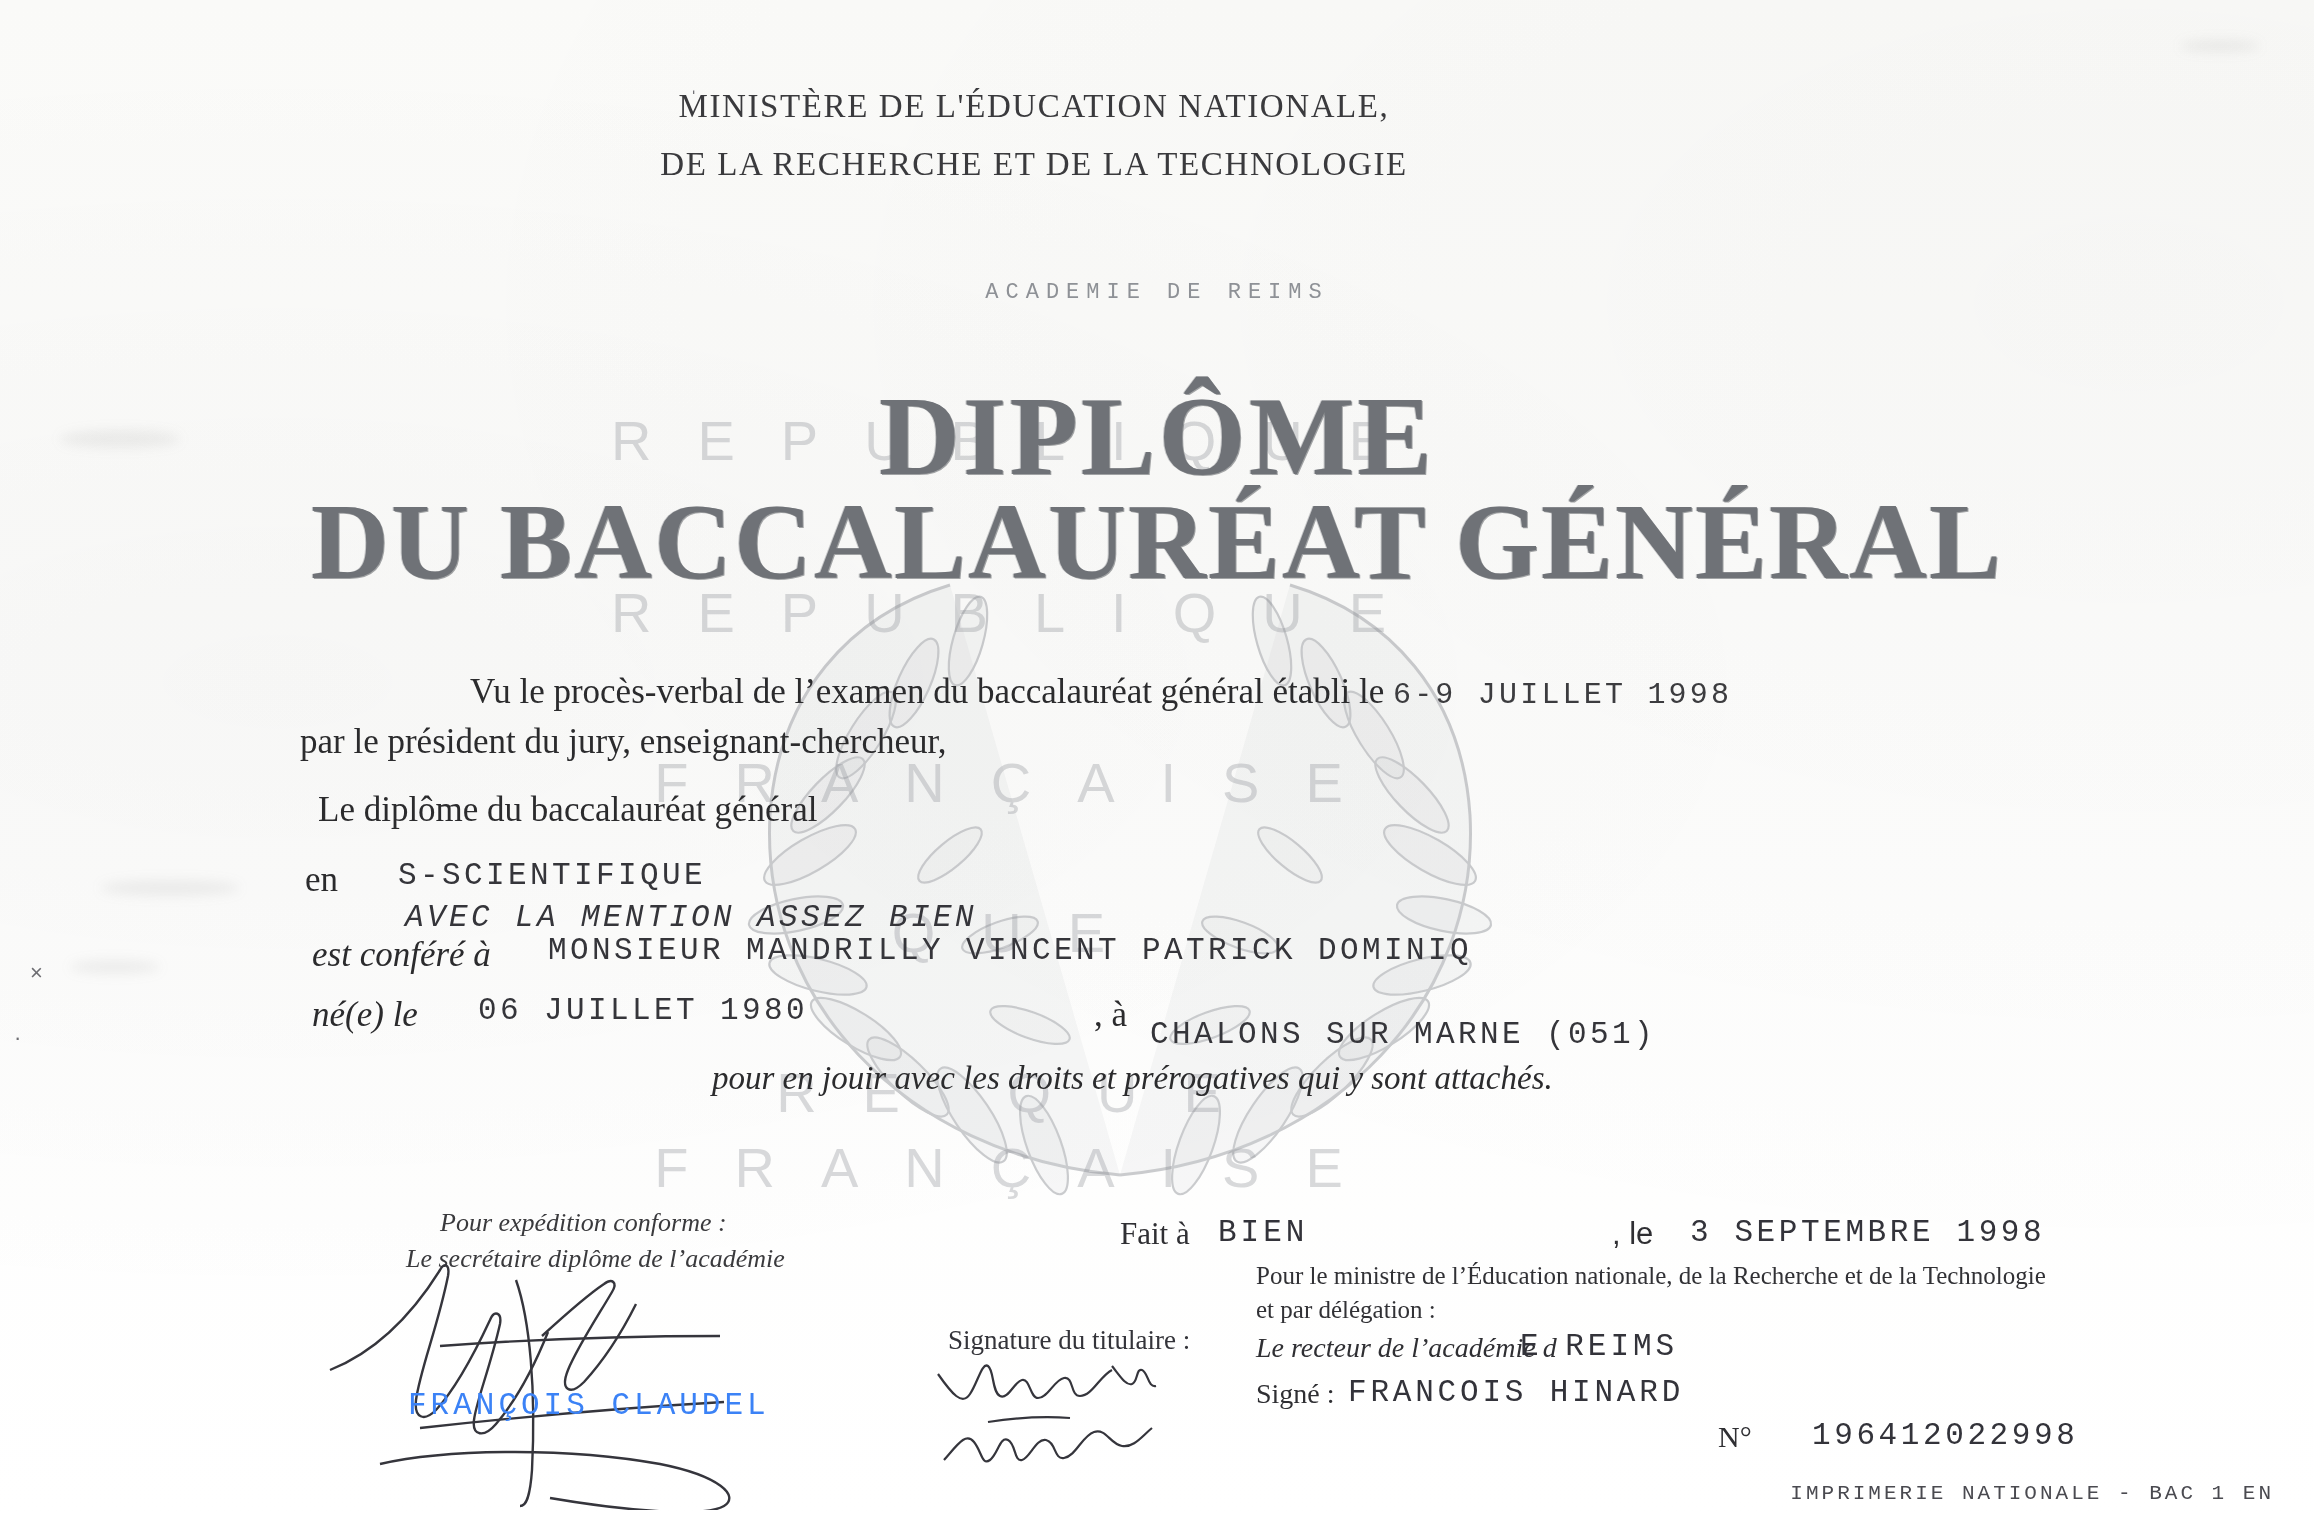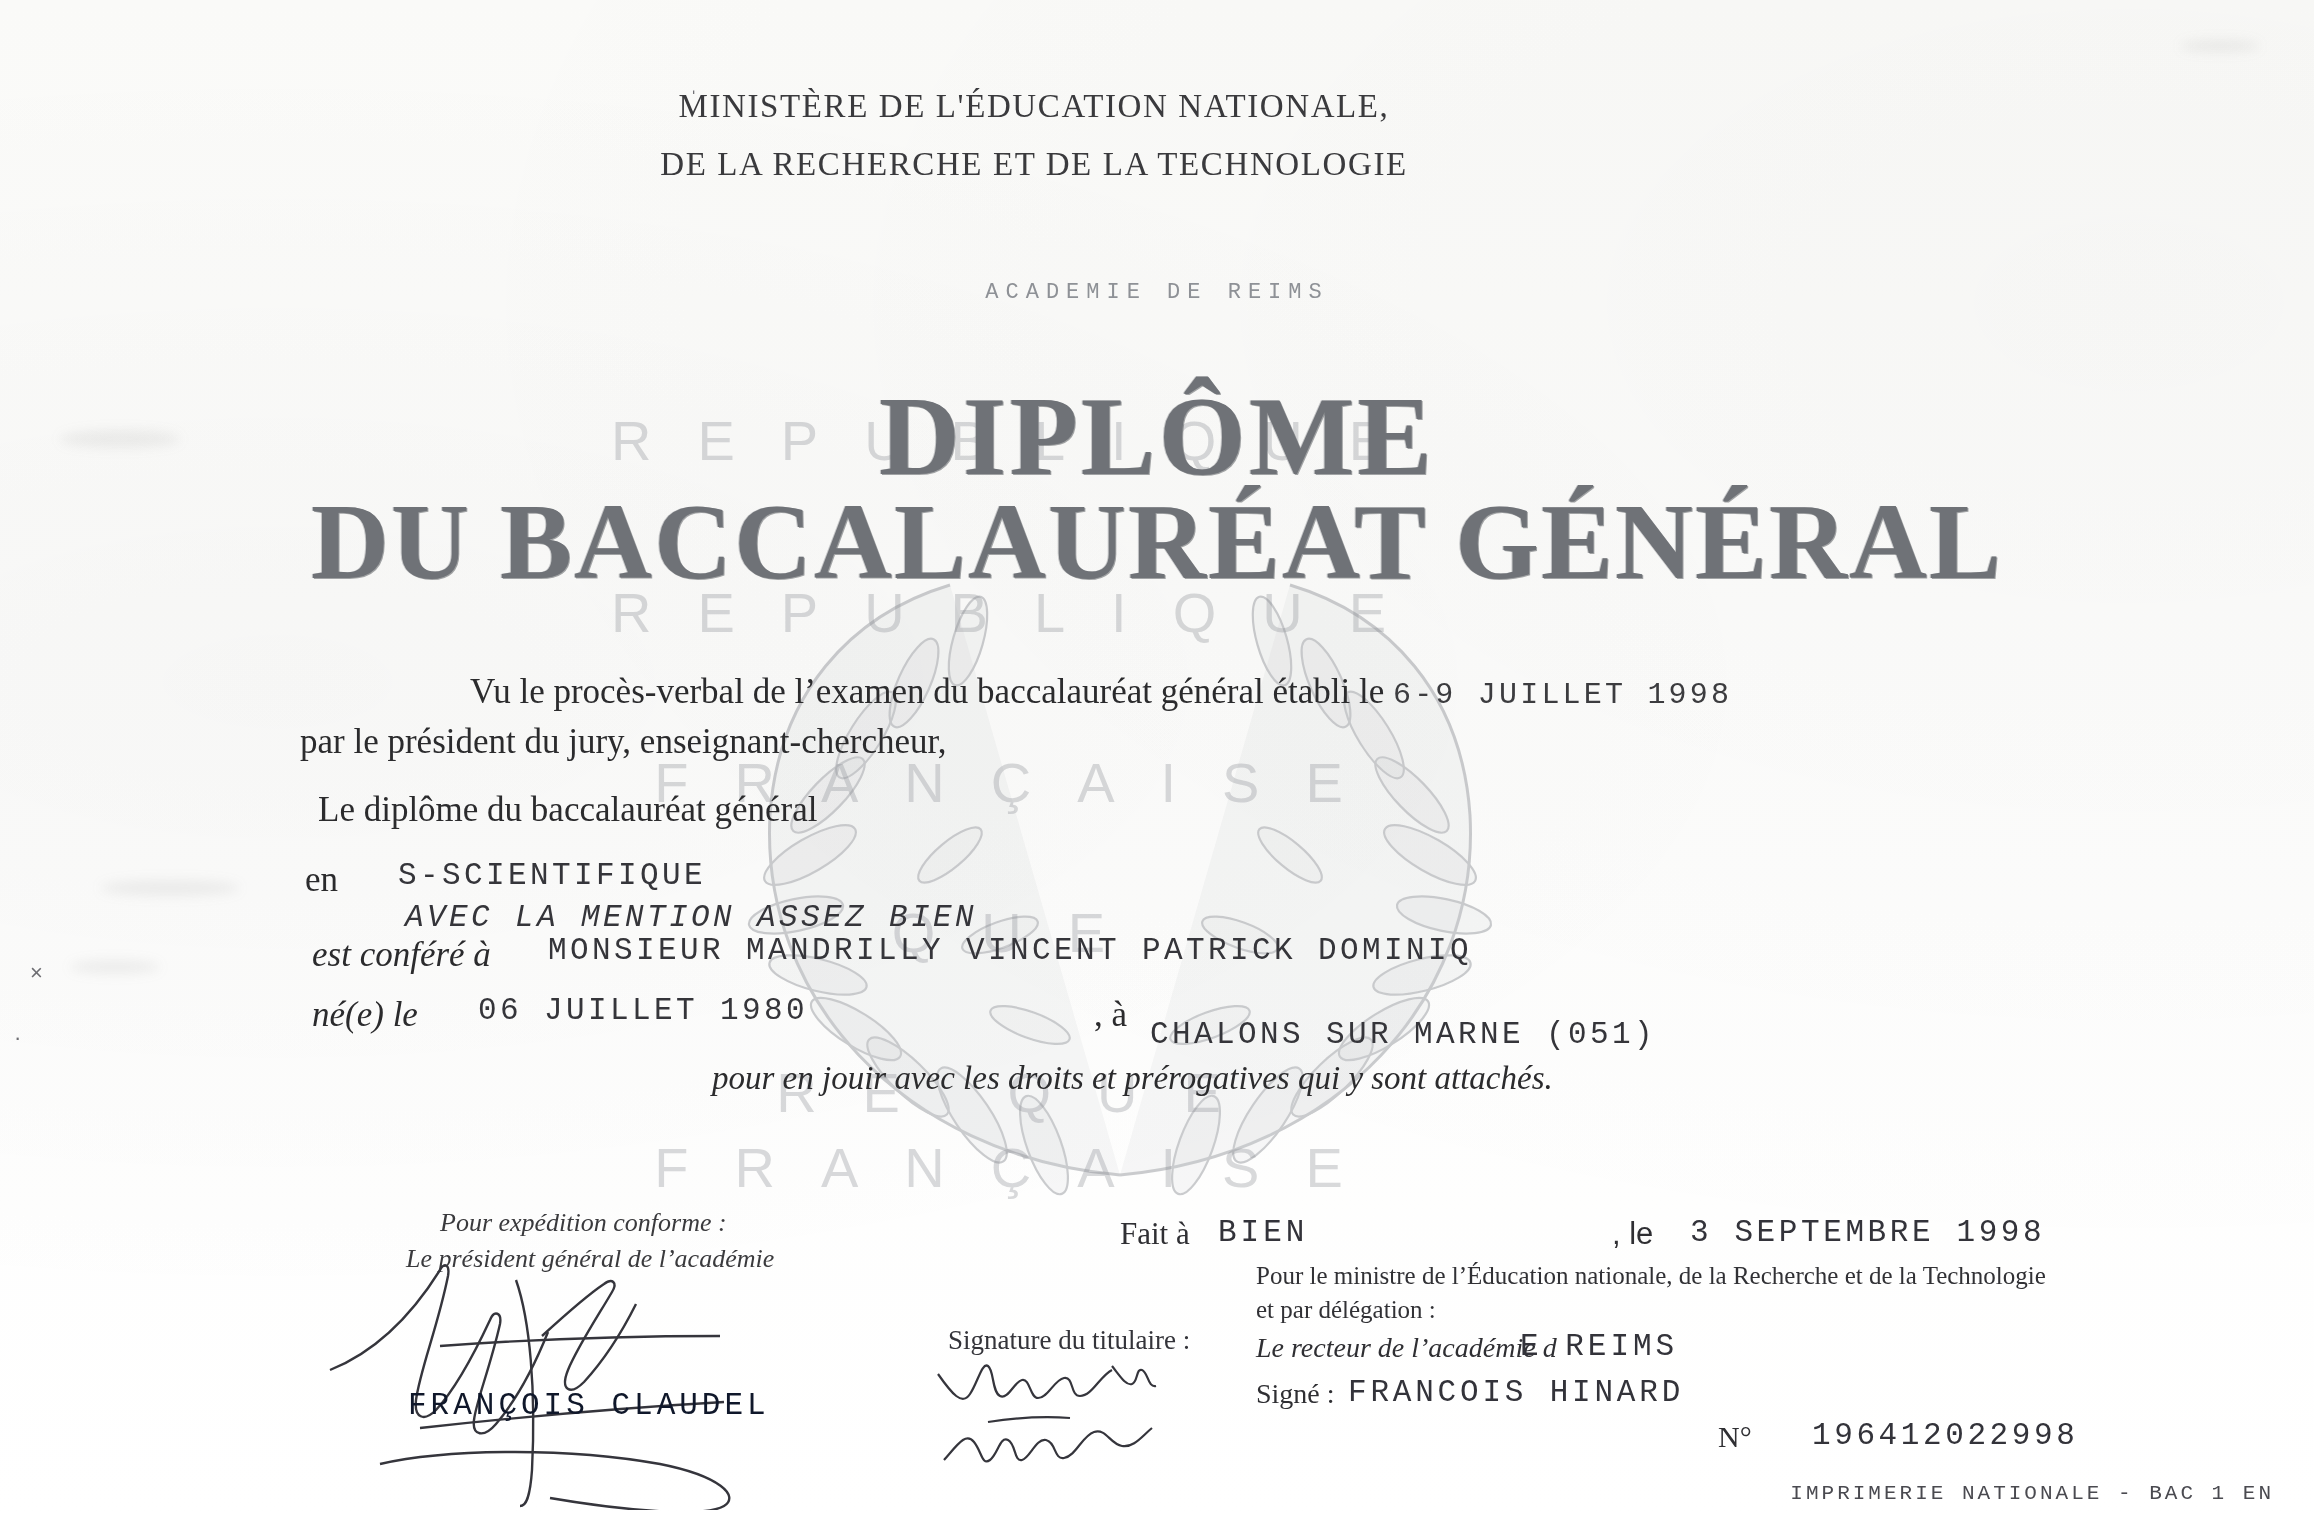--- a/index.html
+++ b/index.html
@@ -175,21 +175,21 @@
     font-size: 26px;
     color: #3a3a3d;
   }
   .sec-name {
     position: absolute;
     left: 408px;
     top: 1388px;
     font-family: "Liberation Mono", monospace;
     font-size: 31px;
     letter-spacing: 4px;
-    color: #0f172a;
+    color: #3b82f6;
   }
   .sig-sec {
     position: absolute;
     left: 320px;
     top: 1250px;
     width: 470px;
     height: 260px;
     pointer-events: none;
   }
 
@@ -418,21 +418,21 @@
   <div class="typed-lg body-serif l-name" style="font-family:'Liberation Mono',monospace;">MONSIEUR MANDRILLY VINCENT PATRICK DOMINIQ</div>
 
   <div class="body-serif ital l-ne">né(e) le</div>
   <div class="typed-lg body-serif l-nedate" style="font-family:'Liberation Mono',monospace;">06 JUILLET 1980</div>
   <div class="body-serif l-a">, à</div>
   <div class="typed-lg body-serif l-aplace" style="font-family:'Liberation Mono',monospace;">CHALONS SUR MARNE (051)</div>
 
   <div class="body-serif ital l-pour" style="font-size:33px;">pour en jouir avec les droits et prérogatives qui y sont attachés.</div>
 
   <div class="sec-1">Pour expédition conforme :</div>
-  <div class="sec-2">Le président général de l’académie</div>
+  <div class="sec-2">Le secrétaire diplôme de l’académie</div>
   <svg class="sig-sec" viewBox="0 0 470 260" fill="none" stroke="#35353c" stroke-width="2.4">
     <path d="M10 120 C60 100 95 60 120 20 C124 12 130 14 128 26 C118 76 100 120 96 150 C94 168 104 172 116 160 C138 136 156 100 170 70 C174 60 182 62 180 74 C170 118 156 152 154 170 C152 186 164 188 176 174 C198 148 216 112 228 82"></path>
     <path d="M222 86 C246 64 266 46 284 34 C292 28 298 32 292 42 C278 66 258 96 248 120 C240 140 250 146 264 132 C286 108 304 78 316 54"></path>
     <path d="M120 96 C200 90 300 86 400 86"></path>
     <path d="M100 178 C190 168 300 158 404 152"></path>
     <path d="M196 30 C210 70 216 140 212 220 C210 248 206 256 200 256"></path>
     <path d="M60 214 C120 200 240 196 340 214 C400 226 420 246 404 256 C384 268 300 260 230 248"></path>
   </svg>
   <div class="sec-name">FRANÇOIS CLAUDEL</div>
 

